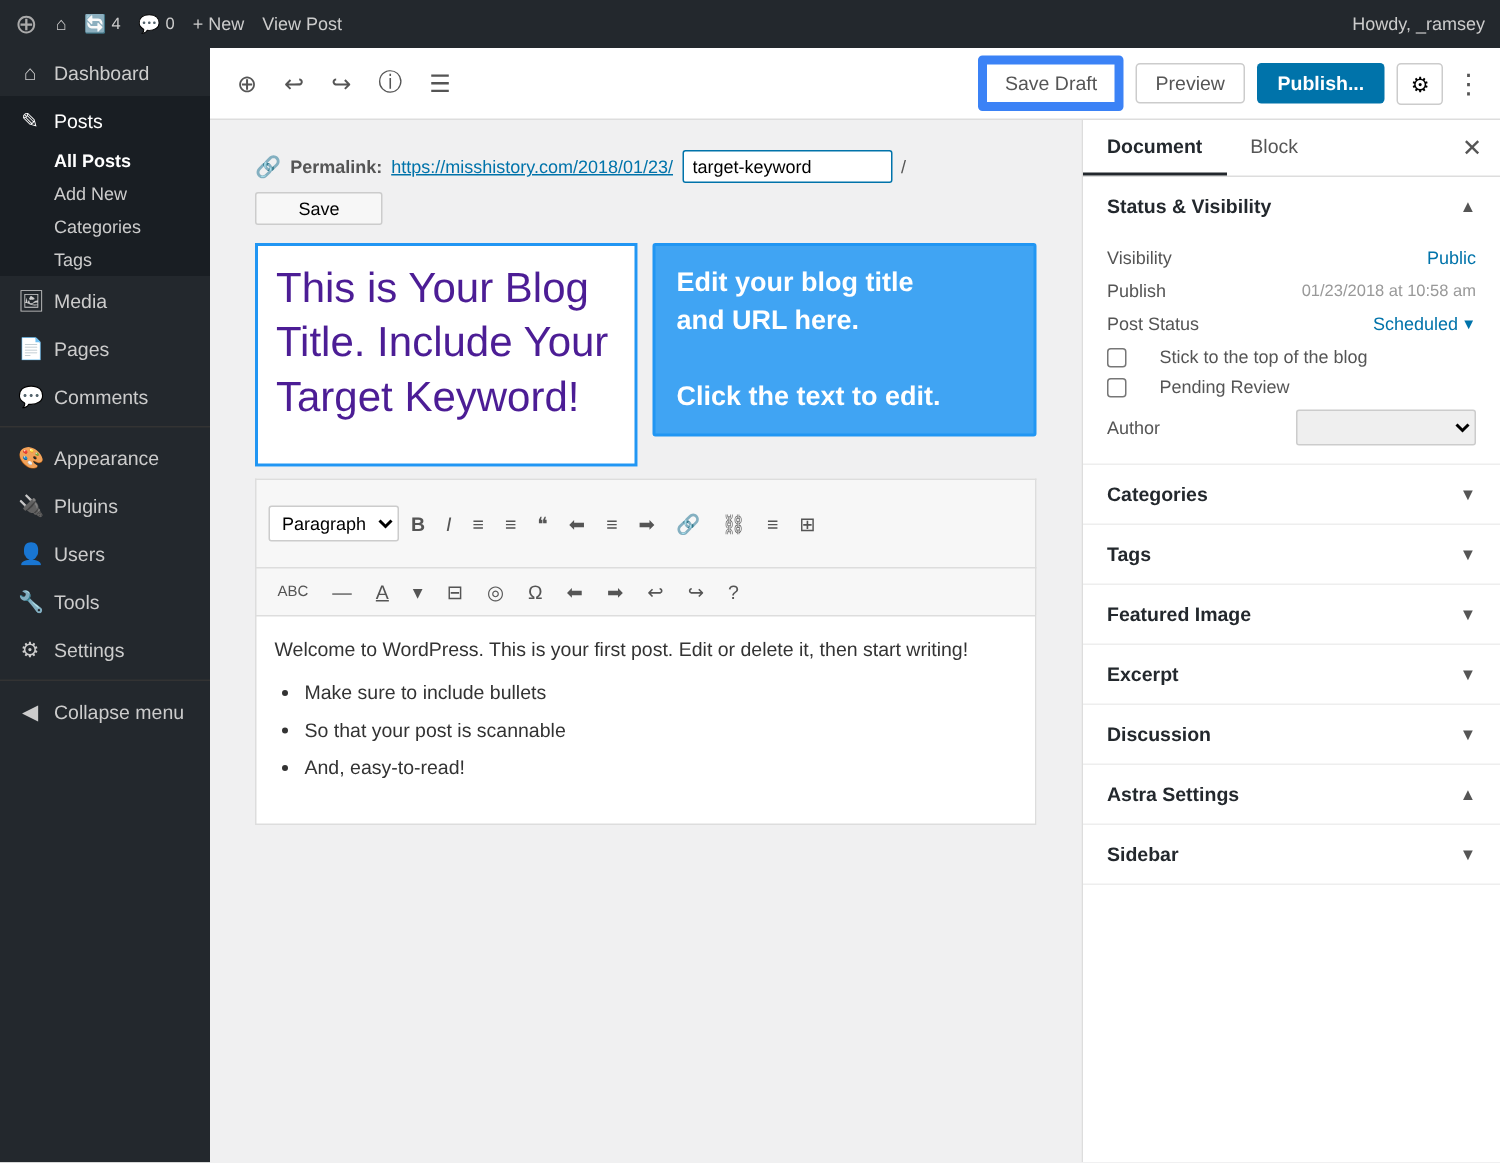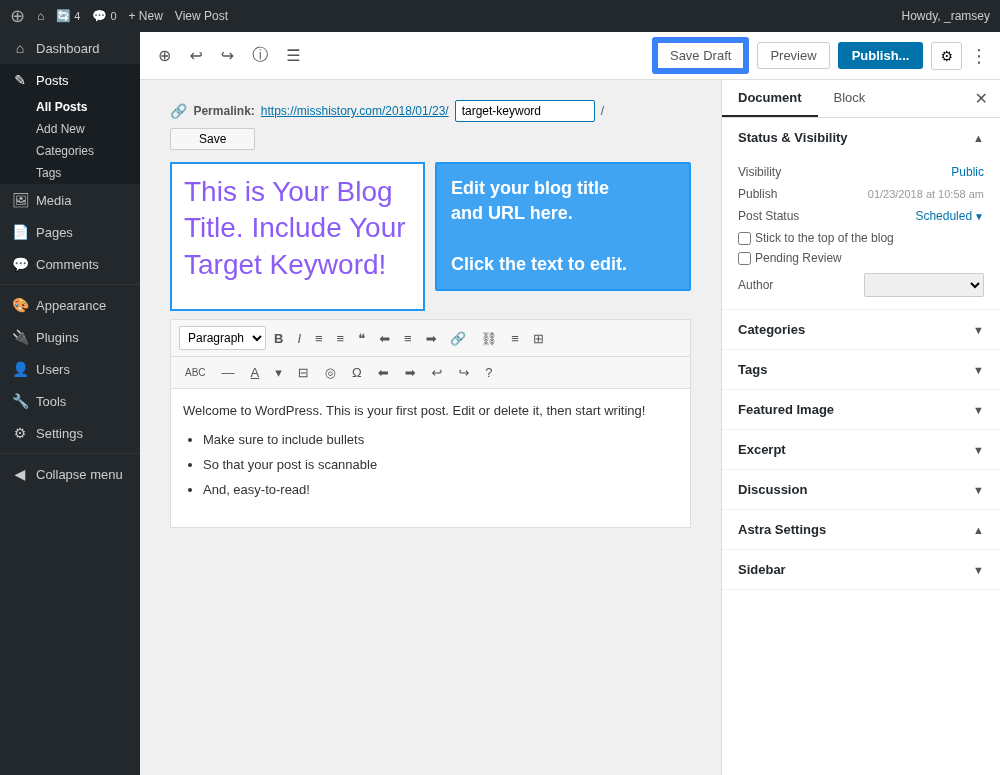--- a/index.html
+++ b/index.html
@@ -168,34 +168,34 @@
       padding: 3px 28px;
       cursor: pointer;
       font-size: 12px;
       border-radius: 2px;
     }
 
     .blog-title {
       font-size: 28px;
       font-weight: 400;
       margin-bottom: 16px;
-      color: #8b5cf6;
+      color: #4c1d95;
       line-height: 1.3;
       border: none;
       background: transparent;
       outline: none;
       width: 100%;
     }
 
     
     .format-toolbar {
       background: #f7f7f7;
       border: 1px solid #ddd;
       border-bottom: none;
-      padding: 6px 8px;
+      padding: 17px 8px;
       display: flex;
       flex-wrap: wrap;
       gap: 2px;
       align-items: center;
     }
     .format-btn {
       background: none;
       border: none;
       padding: 4px 6px;
       cursor: pointer;
@@ -334,21 +334,21 @@
       justify-content: space-between;
       align-items: center;
       margin-bottom: 8px;
     }
     .status-label { color: #555; font-size: 12px; }
     .status-value { color: #0073aa; font-size: 12px; cursor: pointer; }
     .status-time { font-size: 11px; color: #999; }
     .checkbox-row {
       display: flex;
       align-items: center;
-      gap: 4px;
+      gap: 22px;
       margin-bottom: 6px;
       font-size: 12px;
     }
     .author-row {
       display: flex;
       justify-content: space-between;
       align-items: center;
       margin-top: 8px;
     }
     .author-select {

